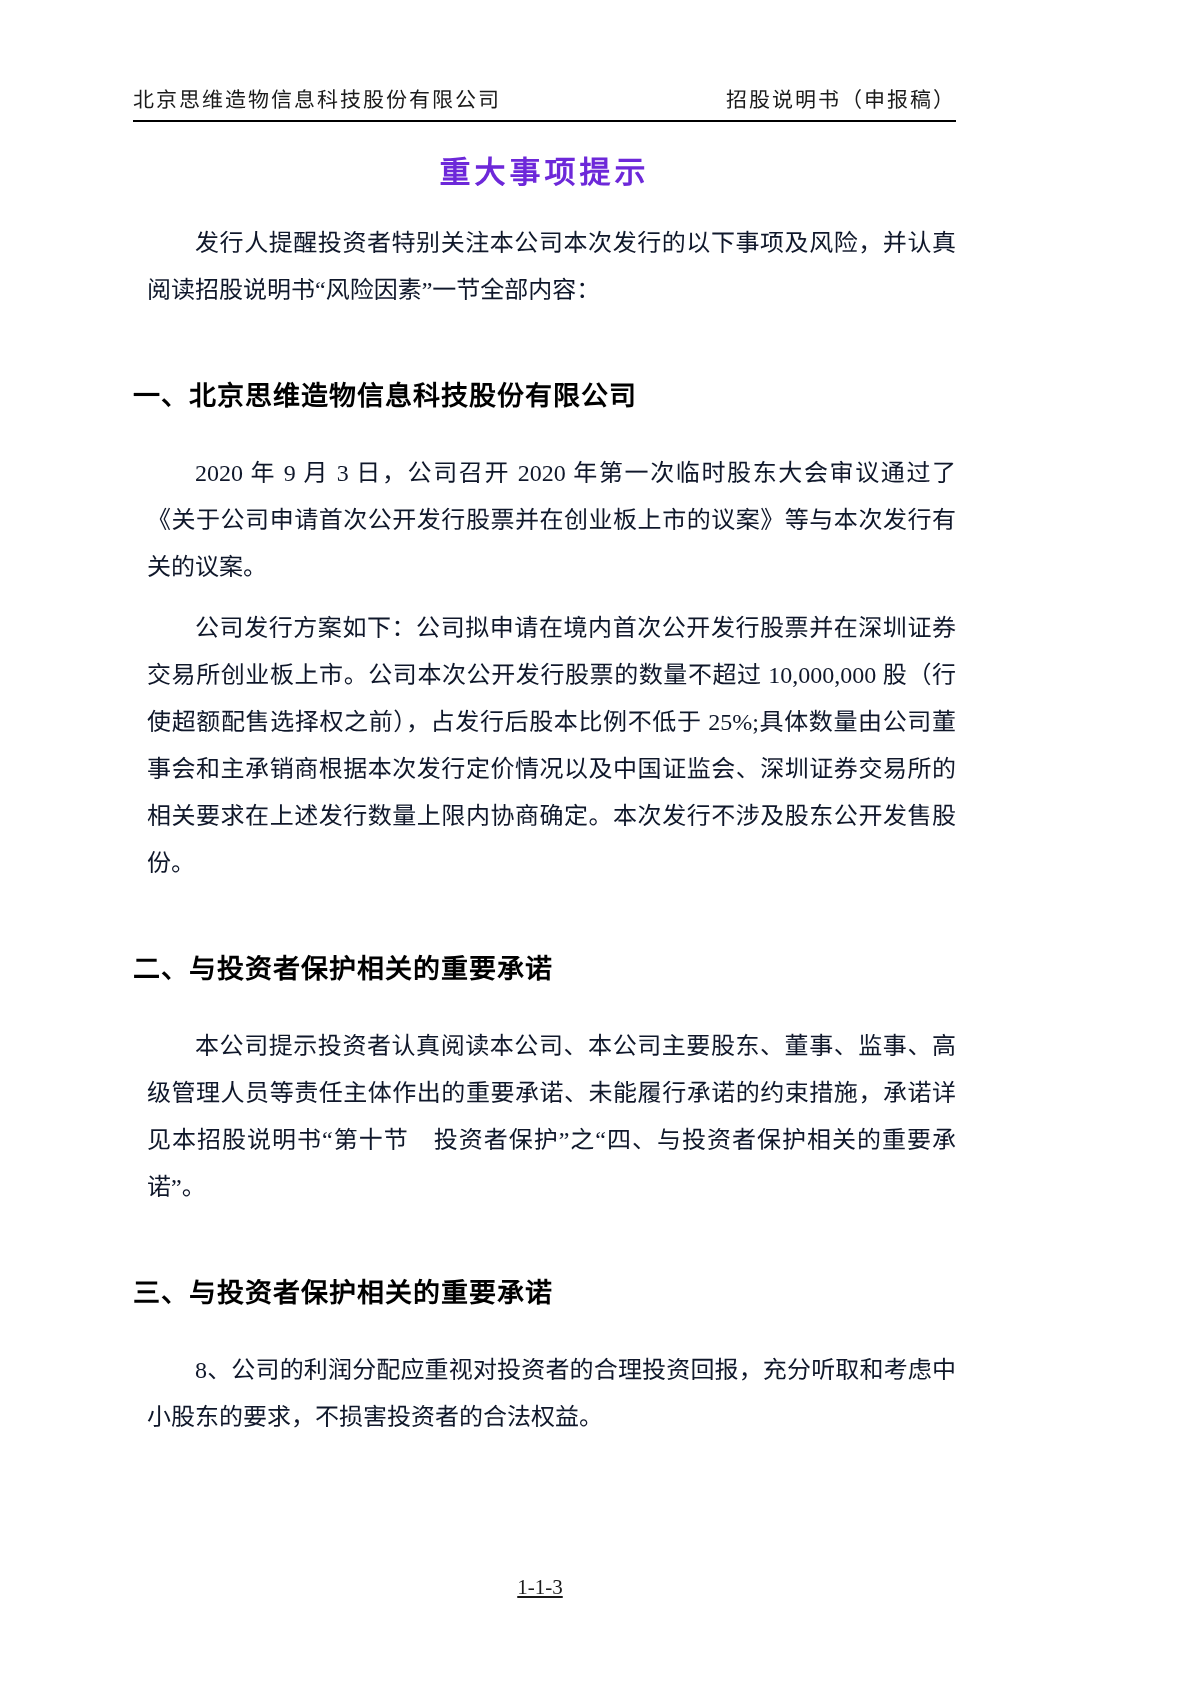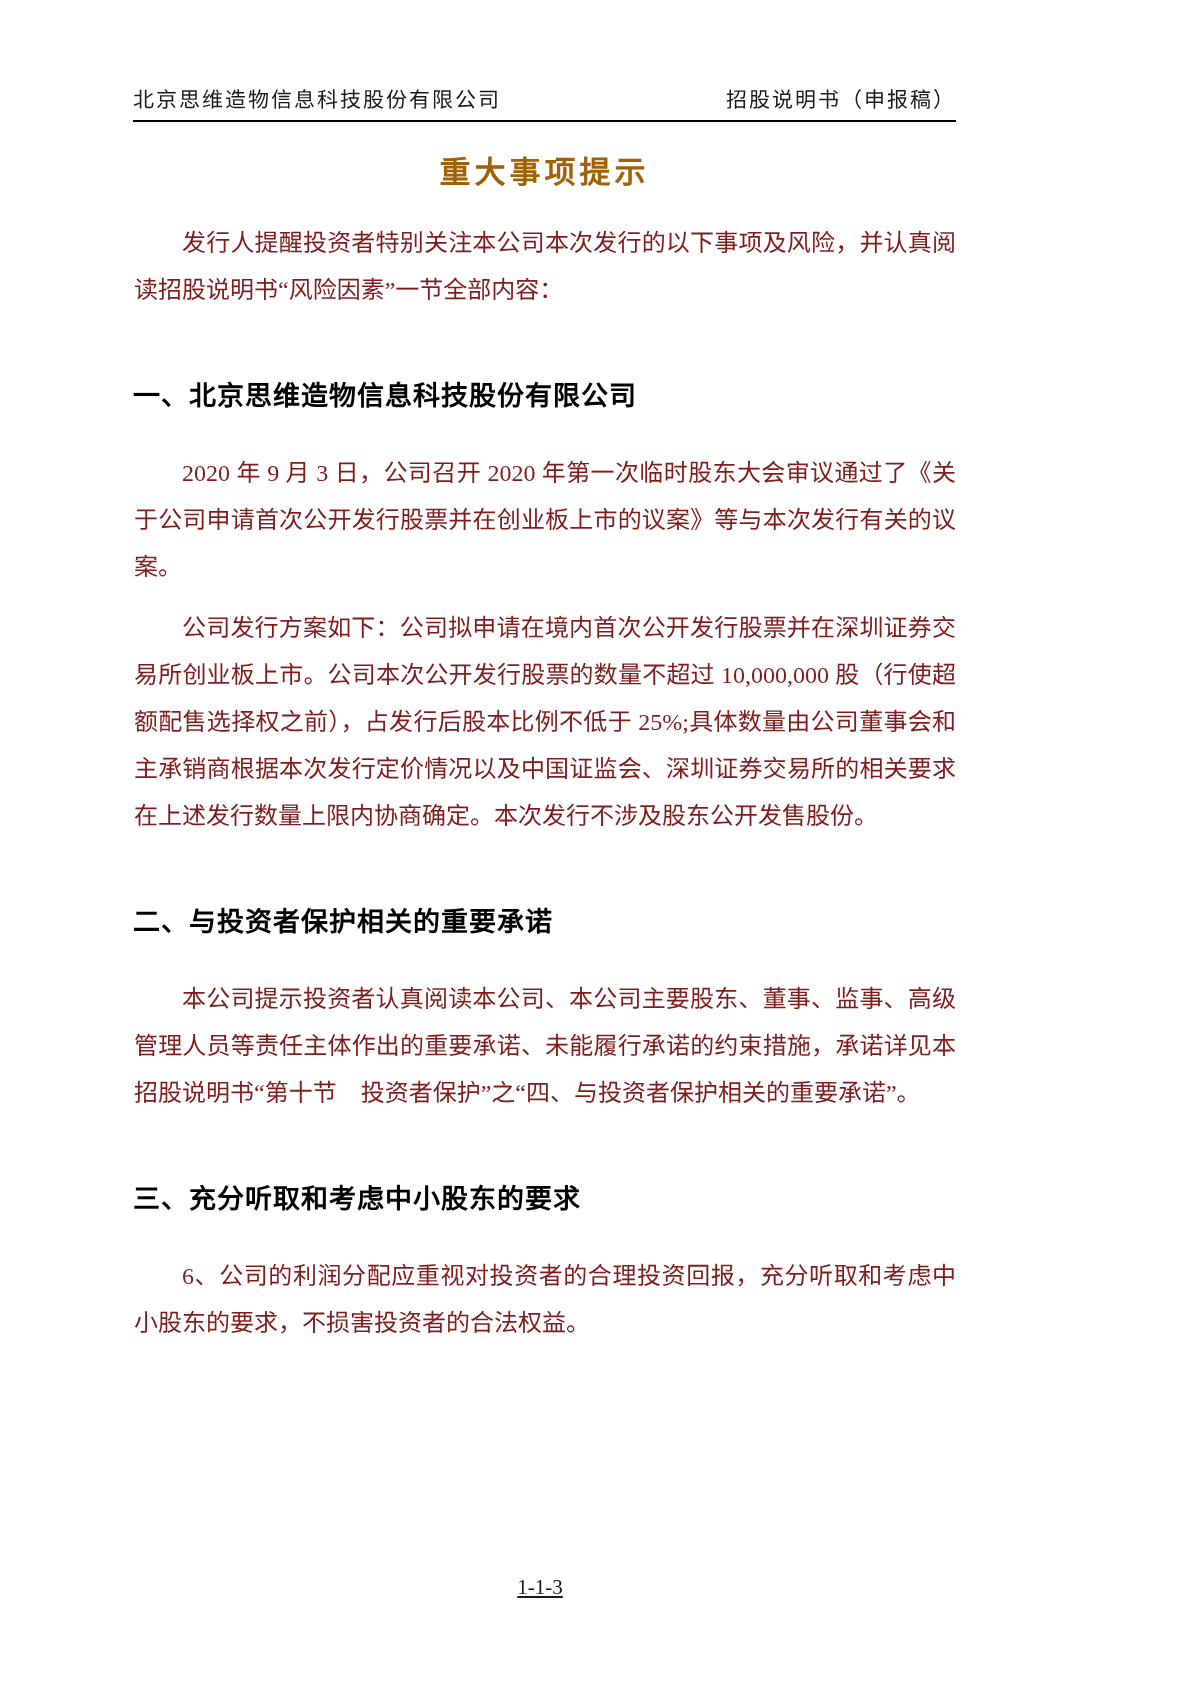--- a/index.html
+++ b/index.html
@@ -30,30 +30,30 @@
     border-bottom: 2px solid #000000;
   }
   .doc-title {
     margin: 30px 0 0 0;
     text-align: center;
     font-family: "DejaVu Sans", "Liberation Sans", sans-serif;
     font-size: 31px;
     line-height: 40px;
     font-weight: bold;
     letter-spacing: 4px;
-    color: #a16207;
+    color: #6d28d9;
   }
   .body {
-    margin: 14px 0 0 1px;
+    margin: 14px 0 0 14px;
     font-family: "Liberation Serif", "DejaVu Serif", serif;
     font-size: 24px;
     line-height: 47px;
     text-indent: 2em;
     text-align: justify;
-    color: #7f1d1d;
+    color: #0f172a;
   }
   .intro {
     margin-top: 28px;
   }
   .sec-h {
     margin: 64px 0 36px 0;
     font-family: "DejaVu Sans", "Liberation Sans", sans-serif;
     font-size: 27px;
     line-height: 36px;
     font-weight: bold;
@@ -92,22 +92,22 @@
       <p class="body">2020 年 9 月 3 日，公司召开 2020 年第一次临时股东大会审议通过了《关于公司申请首次公开发行股票并在创业板上市的议案》等与本次发行有关的议案。</p>
       <p class="body">公司发行方案如下：公司拟申请在境内首次公开发行股票并在深圳证券交易所创业板上市。公司本次公开发行股票的数量不超过 10,000,000 股（行使超额配售选择权之前），占发行后股本比例不低于 25%;具体数量由公司董事会和主承销商根据本次发行定价情况以及中国证监会、深圳证券交易所的相关要求在上述发行数量上限内协商确定。本次发行不涉及股东公开发售股份。</p>
     </section>
 
     <section>
       <h2 class="sec-h">二、与投资者保护相关的重要承诺</h2>
       <p class="body">本公司提示投资者认真阅读本公司、本公司主要股东、董事、监事、高级管理人员等责任主体作出的重要承诺、未能履行承诺的约束措施，承诺详见本招股说明书“第十节　投资者保护”之“四、与投资者保护相关的重要承诺”。</p>
     </section>
 
     <section>
-      <h2 class="sec-h">三、充分听取和考虑中小股东的要求</h2>
-      <p class="body">6、公司的利润分配应重视对投资者的合理投资回报，充分听取和考虑中小股东的要求，不损害投资者的合法权益。</p>
+      <h2 class="sec-h">三、与投资者保护相关的重要承诺</h2>
+      <p class="body">8、公司的利润分配应重视对投资者的合理投资回报，充分听取和考虑中小股东的要求，不损害投资者的合法权益。</p>
     </section>
 
   </div>
 
   <footer class="doc-footer">
     <span>1-1-3</span>
   </footer>
 </div>
 
 </body></html>

